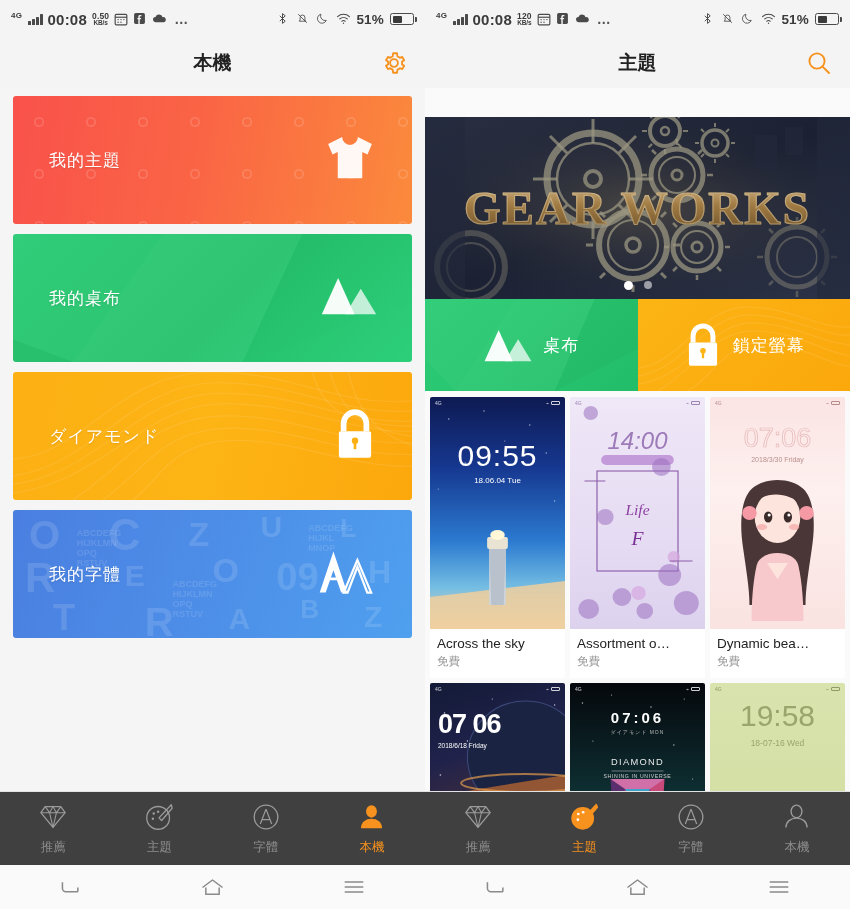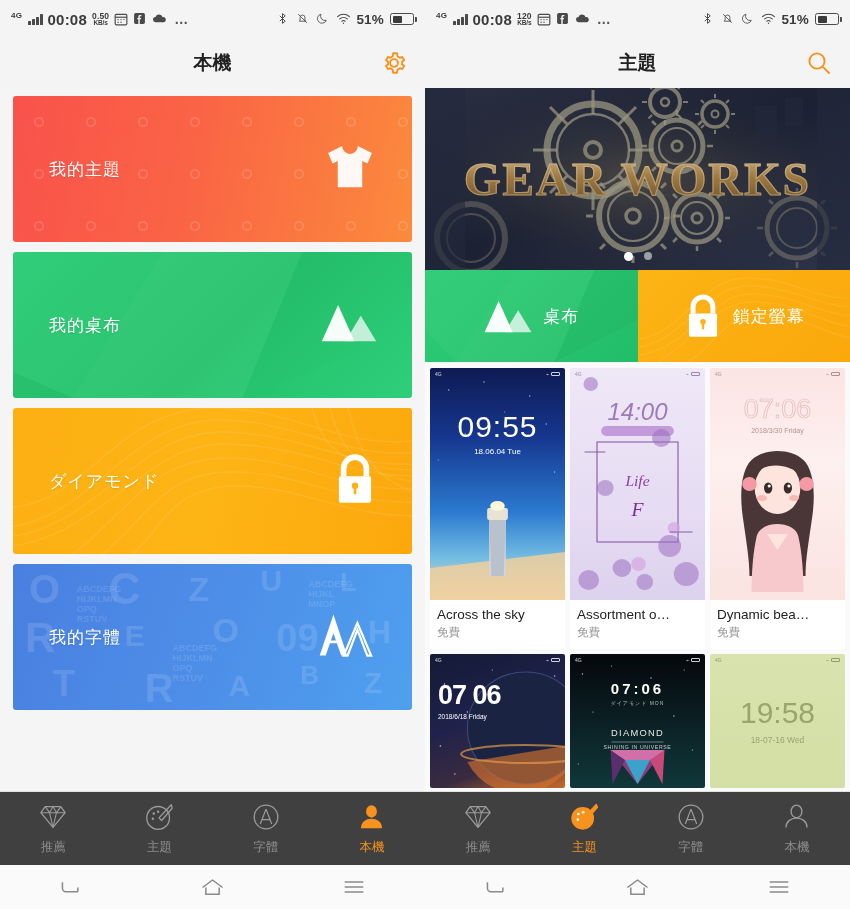--- a/index.html
+++ b/index.html
@@ -43,21 +43,21 @@
     height:50px; flex:0 0 50px; background:#f4f4f4;
     display:flex; align-items:center; justify-content:center; position:relative;
   }
   .appbar .title { font-size:19px; font-weight:bold; color:#222; }
   .appbar .action { position:absolute; right:17px; top:50%; transform:translateY(-50%);
     width:28px; height:28px; display:flex; align-items:center; justify-content:center; }
 
   
   .cards { flex:1 1 auto; padding:8px 13px 0 13px; overflow:hidden; }
   .card {
-    height:146px; margin-bottom:10px; border-radius:3px; position:relative;
+    height:128px; margin-bottom:10px; border-radius:3px; position:relative;
     display:flex; align-items:center; overflow:hidden;
   }
   .card .cl {
     position:relative; z-index:3; color:#fff; font-size:17px;
     margin-left:36px; letter-spacing:1px; text-shadow:0 1px 2px rgba(0,0,0,.12);
   }
   .card .ci { position:absolute; right:34px; top:50%; transform:translateY(-50%); z-index:3; }
   .card .tex { position:absolute; inset:0; z-index:1; }
 
   .c-theme { background:linear-gradient(100deg,#f9524b 0%,#fa6445 45%,#fb8a3c 100%); }
@@ -86,21 +86,21 @@
   .tab { flex:1; display:flex; flex-direction:column; align-items:center; gap:7px; }
   .tab .tl { font-size:12.5px; color:#8d8d8d; }
   .tab.active .tl { color:#f7921e; }
   .tab .ticon { width:30px; height:30px; display:flex; align-items:center; justify-content:center; }
 
   
   .navbar { flex:0 0 44px; height:44px; background:#fafafa; display:flex; align-items:center; }
   .nav { flex:1; display:flex; align-items:center; justify-content:center; }
 
   
-  .rcontent { flex:1 1 auto; overflow:hidden; background:#fafafa; }
+  .rcontent { flex:1 1 auto; overflow:hidden; background:#fafafa;margin-top:29px; }
   .banner { height:182px; position:relative; overflow:hidden; background:#1d2230; }
   .banner .gear-word {
     position:absolute; left:0; right:0; top:50%; transform:translateY(-50%);
     text-align:center; font-size:47px; font-weight:bold; letter-spacing:2px;
     background:linear-gradient(180deg,#d7b98a 0%,#a07b43 45%,#6b4f28 100%);
     -webkit-background-clip:text; background-clip:text; color:transparent;
     -webkit-text-stroke:1.2px rgba(220,200,160,.5);
     font-family:"Liberation Serif",serif;
   }
   .pagedots { position:absolute; left:0; right:0; bottom:9px; display:flex; justify-content:center; gap:11px; z-index:5; }
@@ -782,21 +782,21 @@
 
         <div class="thumbcard">
           <div class="thumb th6" style="height:134px">
             <div class="tstat" style="color:rgba(120,130,80,.75)">
                 <span>4G</span>
                 <span class="r">
                   <span>⌁</span>
                   <span class="tbat"></span>
                 </span>
               </div>
-            <div class="ttime" style="top:42px;color:#9aa56e">
+            <div class="ttime" style="top:16px;color:#9aa56e">
               <div style="font-size:30px;font-weight:300">19:58</div>
               <div style="font-size:8.5px;margin-top:5px">18-07-16  Wed</div>
             </div>
           </div>
         </div>
 
       </div>
     </div>
 
     <div class="tabbar">

